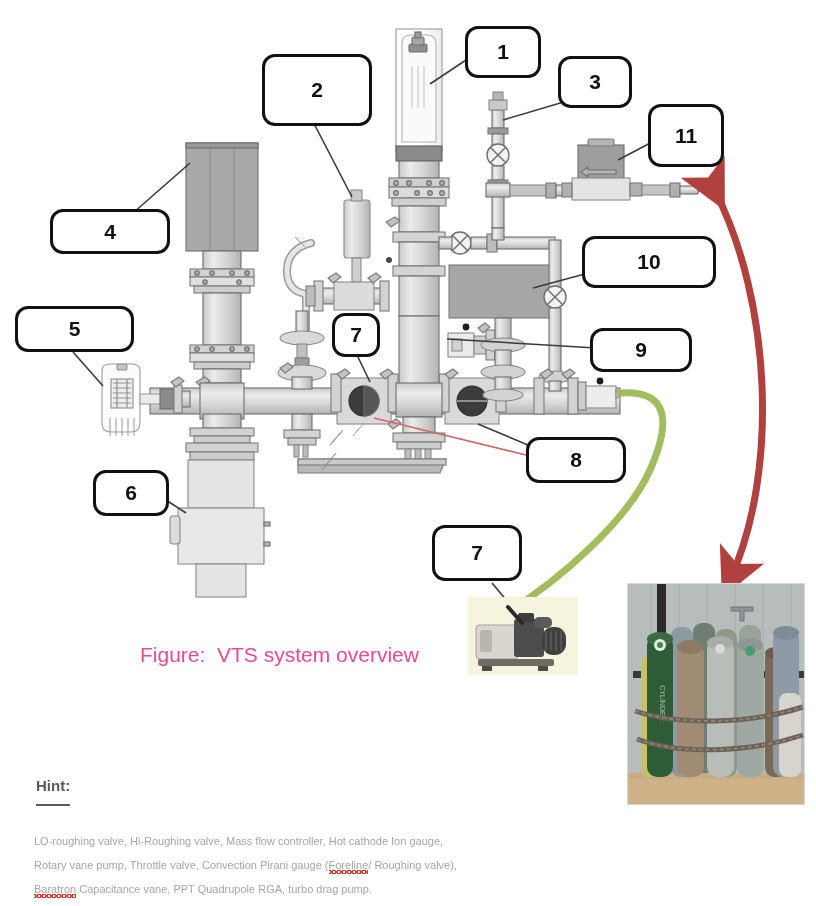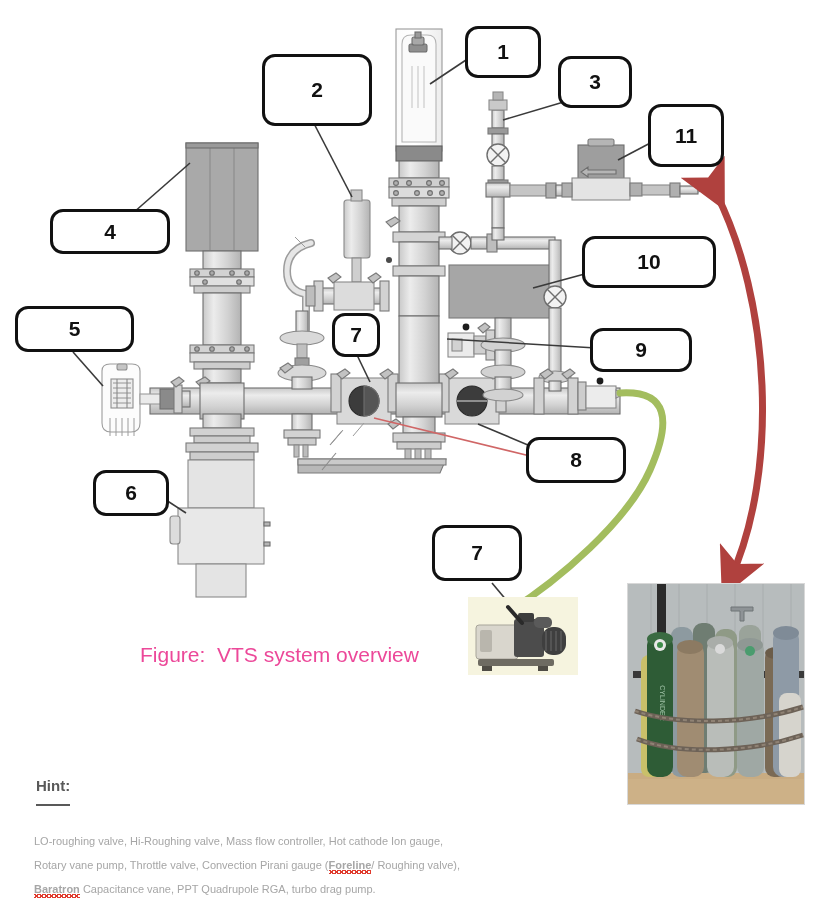--- a/index.html
+++ b/index.html
@@ -44,21 +44,21 @@
     padding-bottom:10px;
     z-index:30;
   }
   #hint-body{
     position:absolute;left:34px;top:817px;width:566px;
     font-size:11px;line-height:24px;color:#a6a6a6;
     z-index:30;
     margin-top:12px;
   }
   #hint-body .ln{display:block;white-space:nowrap;}
-  .sp{position:relative;font-weight:bold;}
+  .sp{position:relative;}
   .sp::after{
     content:"";position:absolute;left:0;right:0;bottom:-3px;height:4px;
     background-image:
       linear-gradient(45deg,transparent 40%,#e03b2e 40%,#e03b2e 60%,transparent 60%),
       linear-gradient(-45deg,transparent 40%,#e03b2e 40%,#e03b2e 60%,transparent 60%);
     background-size:5px 4px;background-repeat:repeat-x;
   }
 
   
   #photo-cylinders{

